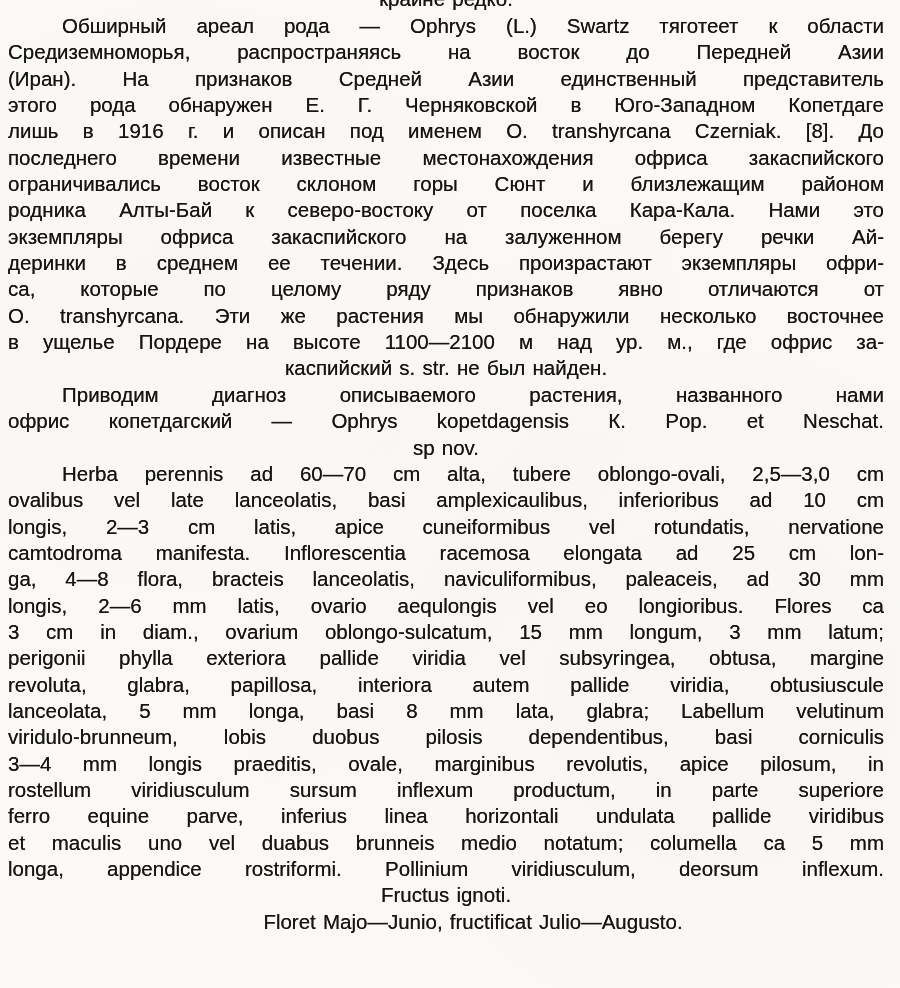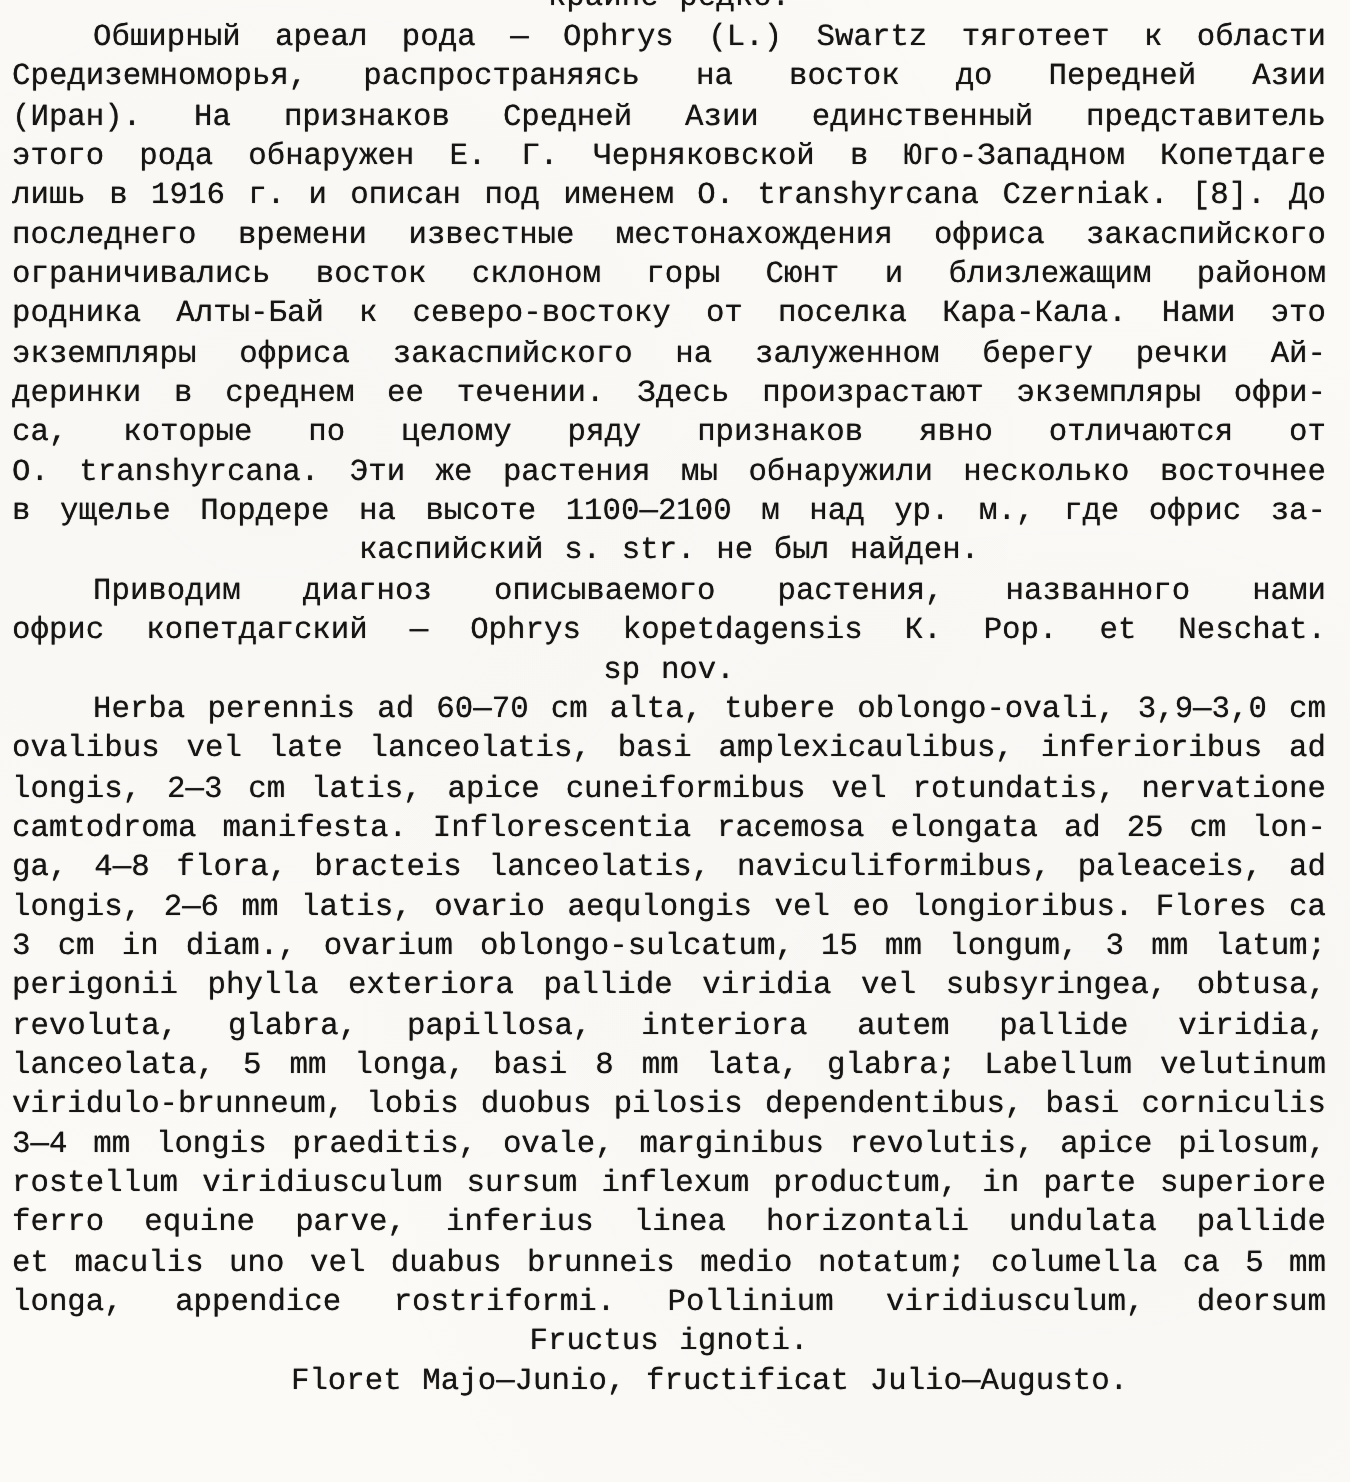--- a/index.html
+++ b/index.html
@@ -11,21 +11,21 @@
     position: relative;
     width: 900px;
     height: 988px;
     box-sizing: border-box;
     padding: 0 16px 0 8px;
     overflow: hidden;
     background: #fbfaf7;
     background-image:
       radial-gradient(circle at 20% 30%, rgba(0,0,0,0.012) 0, rgba(0,0,0,0) 60%),
       radial-gradient(circle at 80% 70%, rgba(0,0,0,0.015) 0, rgba(0,0,0,0) 55%);
-    font-family: Liberation Mono, monospace;
+    font-family: Liberation Sans, sans-serif;
     font-size: 20.5px;
     color: #161514;
     text-shadow: 0 0 0.55px rgba(20,18,16,0.85);
   }
   .paragraph { margin: 0; }
   .line {
     line-height: 26.35px;
     height: 26.35px;
     overflow: hidden;
     text-align: center;
@@ -70,21 +70,21 @@
       <div class="line justify">O. transhyrcana. Эти же растения мы обнаружили несколько восточнее</div>
       <div class="line justify">в ущелье Пордере на высоте 1100—2100 м над ур. м., где офрис за-</div>
       <div class="line">каспийский s. str. не был найден.</div>
     </div>
     <div class="paragraph">
       <div class="line justify indent">Приводим диагноз описываемого растения, названного нами</div>
       <div class="line justify">офрис копетдагский — Ophrys kopetdagensis К. Pop. et Neschat.</div>
       <div class="line">sp nov.</div>
     </div>
     <div class="paragraph">
-      <div class="line justify indent">Herba perennis ad 60—70 cm alta, tubere oblongo-ovali, 3,9—3,0 cm</div>
+      <div class="line justify indent">Herba perennis ad 60—70 cm alta, tubere oblongo-ovali, 2,5—3,0 cm</div>
       <div class="line justify">ovalibus vel late lanceolatis, basi amplexicaulibus, inferioribus ad 10 cm</div>
       <div class="line justify">longis, 2—3 cm latis, apice cuneiformibus vel  rotundatis,  nervatione</div>
       <div class="line justify">camtodroma manifesta. Inflorescentia racemosa elongata ad 25 cm lon-</div>
       <div class="line justify">ga, 4—8 flora, bracteis lanceolatis, naviculiformibus, paleaceis, ad 30 mm</div>
       <div class="line justify">longis, 2—6 mm latis, ovario aequlongis vel eo longioribus.  Flores ca</div>
       <div class="line justify">3 cm in diam., ovarium oblongo-sulcatum, 15 mm longum, 3 mm latum;</div>
       <div class="line justify">perigonii phylla exteriora pallide viridia vel subsyringea, obtusa, margine</div>
       <div class="line justify">revoluta, glabra, papillosa, interiora autem pallide viridia, obtusiuscule</div>
       <div class="line justify">lanceolata, 5 mm longa, basi 8 mm lata, glabra;  Labellum  velutinum</div>
       <div class="line justify">viridulo-brunneum, lobis duobus pilosis dependentibus,  basi corniculis</div>

